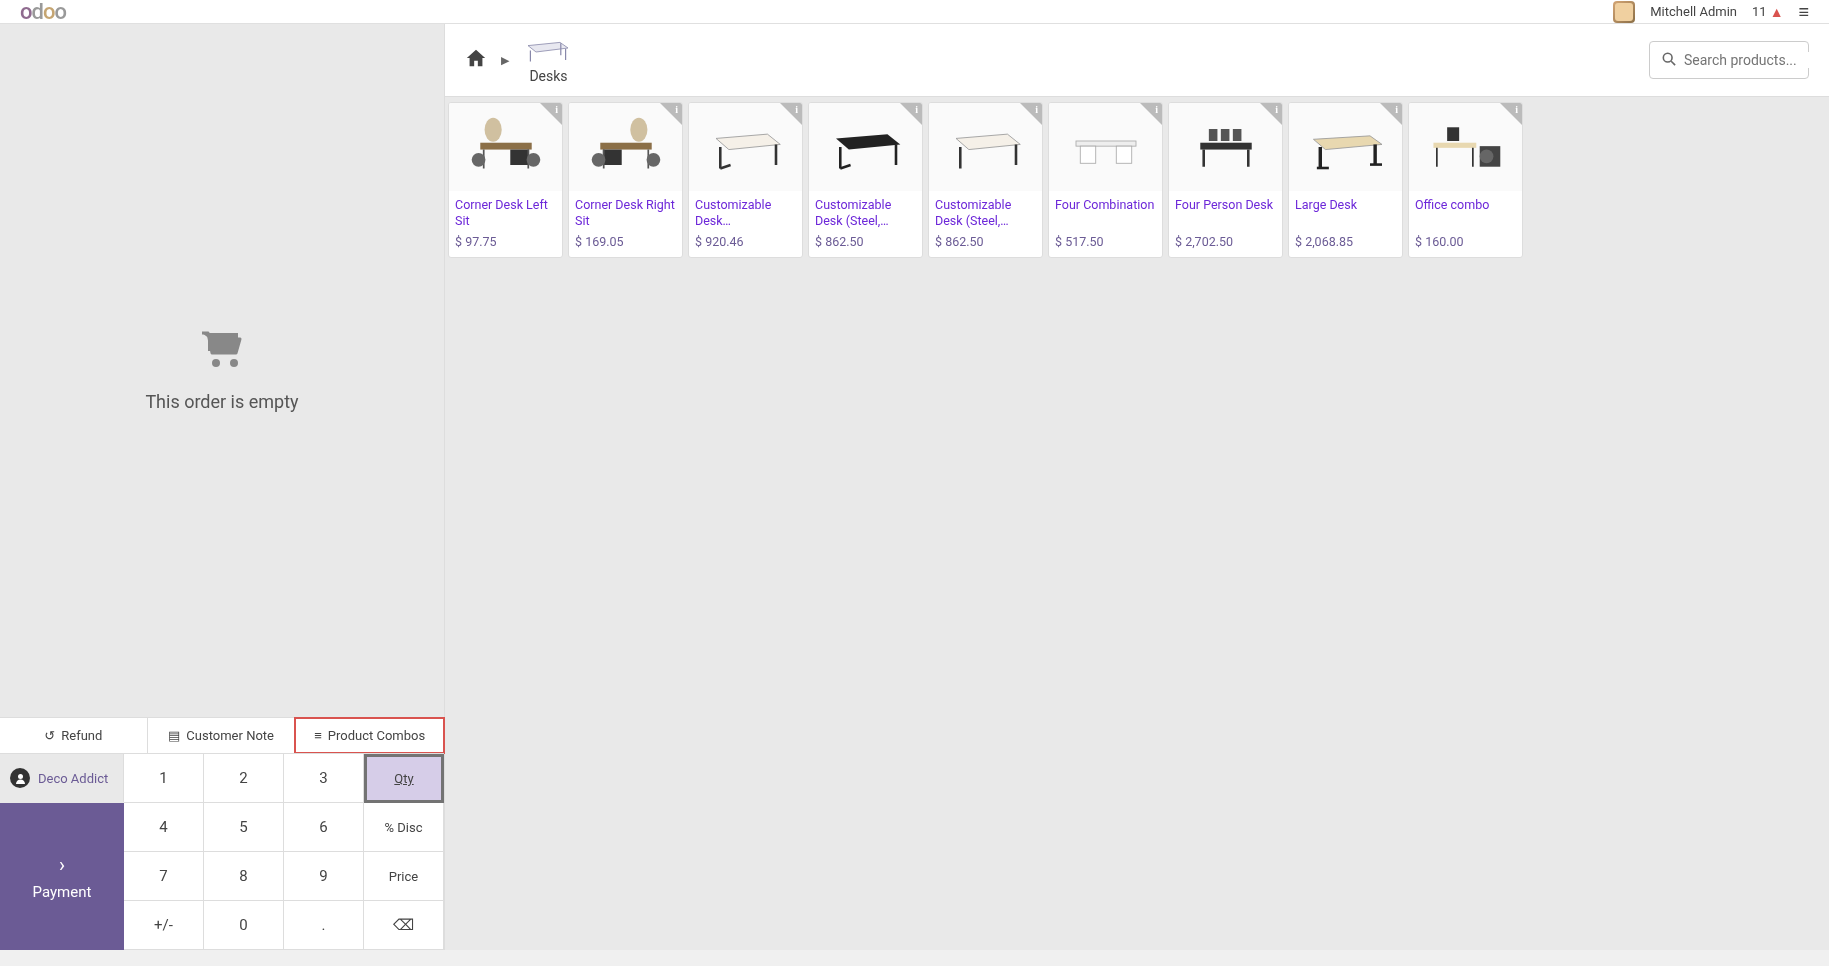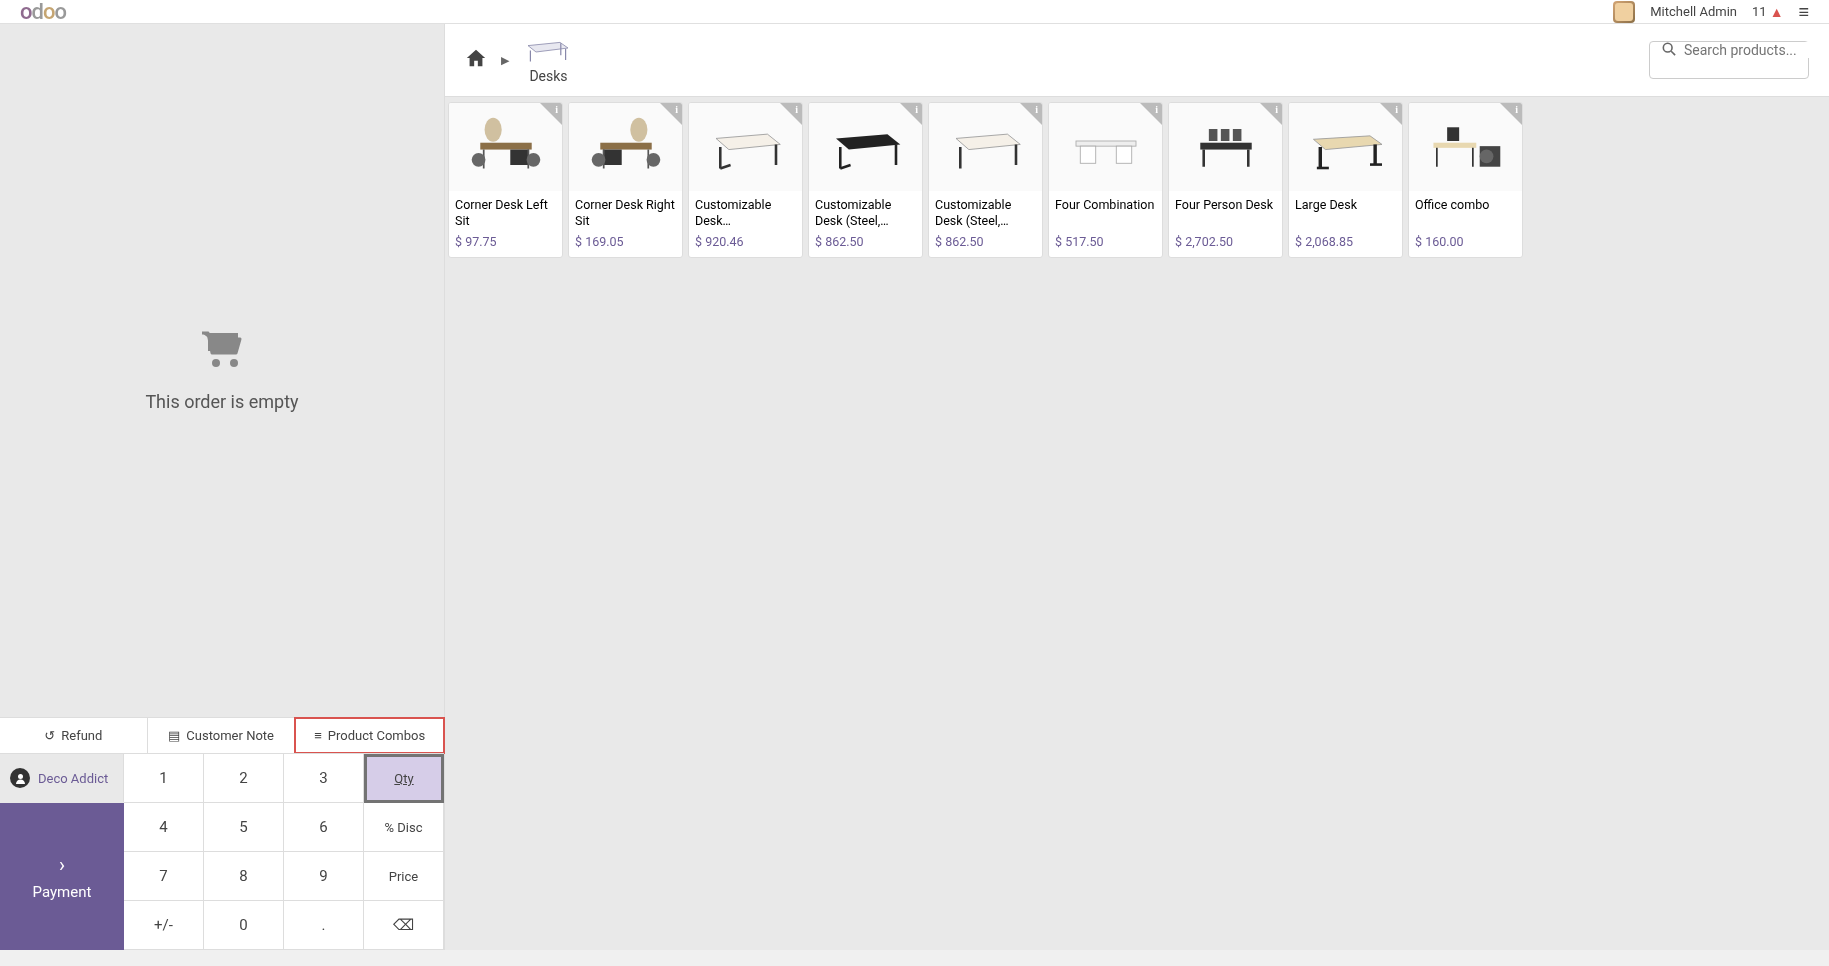--- a/index.html
+++ b/index.html
@@ -38,31 +38,31 @@
 .pay-chevron { font-size:20px; }
 
 .right-panel { flex:1; background:#e9e9e9; display:flex; flex-direction:column; }
 .crumb-bar { background:#fff; padding:12px 20px; display:flex; align-items:center; justify-content:space-between; border-bottom:1px solid #ddd; }
 .crumbs { display:flex; align-items:center; gap:14px; }
 .home-icon { font-size:22px; color:#444; cursor:pointer; }
 .crumb-sep { font-size:11px; color:#666; }
 .category-current { display:flex; flex-direction:column; align-items:center; gap:4px; }
 .cat-img { width:50px; height:28px; }
 .cat-label { font-size:14px; color:#444; }
-.search-box { width:160px; height:38px; border:1px solid #ccc; border-radius:4px; display:flex; align-items:flex-start; padding:0 12px; gap:8px; }
+.search-box { width:160px; height:38px; border:1px solid #ccc; border-radius:4px; display:flex; align-items:center; padding:0 12px; gap:8px; }
 .search-box input { border:none; outline:none; flex:1; font-size:14px; color:#666; }
 .search-icon { color:#666; font-size:14px; }
 
 .products { padding:5px 3px; display:flex; flex-wrap:wrap; gap:5px; align-content:flex-start; overflow-y:auto; }
 .product { width:115px; background:#fff; border:1px solid #ddd; border-radius:3px; cursor:pointer; position:relative; overflow:hidden; }
 .prod-img { height:88px; background:#fafafa; display:flex; align-items:center; justify-content:center; position:relative; }
 .info-corner { position:absolute; top:0; right:0; width:0; height:0; border-left:22px solid transparent; border-top:22px solid #bbb; }
 .info-i { position:absolute; top:1px; right:4px; color:#fff; font-size:10px; font-weight:bold; font-family:serif; }
 .prod-body { padding:6px 6px 8px; }
-.prod-name { font-size:12.5px; color:#000000; line-height:1.25; min-height:31px; overflow:hidden; }
+.prod-name { font-size:12.5px; color:#6d28d9; line-height:1.25; min-height:31px; overflow:hidden; }
 .prod-price { font-size:12.5px; color:#6b5b95; margin-top:6px; }
 
 
 .desk-svg { width:90px; height:60px; }
 </style>
 </head>
 <body>
 
 <div class="topbar">
   <div class="logo"><span class="o1">o</span><span class="d">d</span><span class="o2">o</span><span class="o3">o</span></div>

